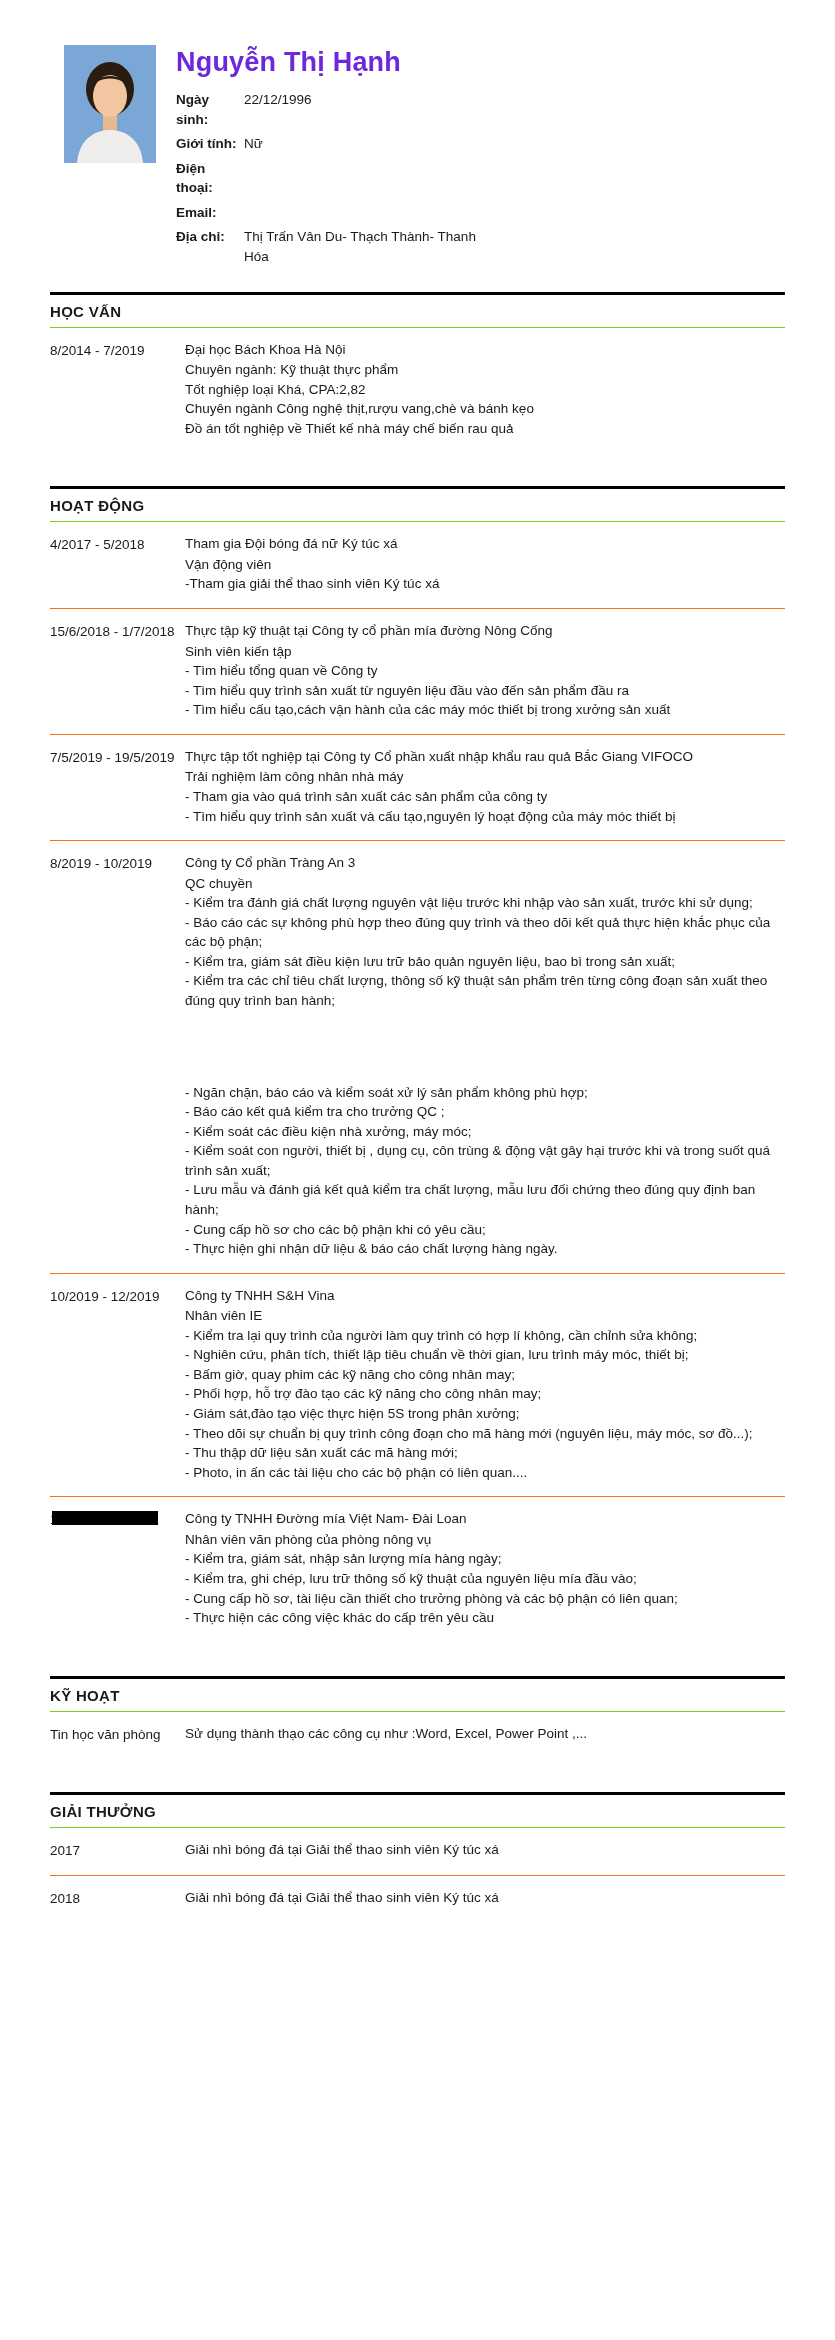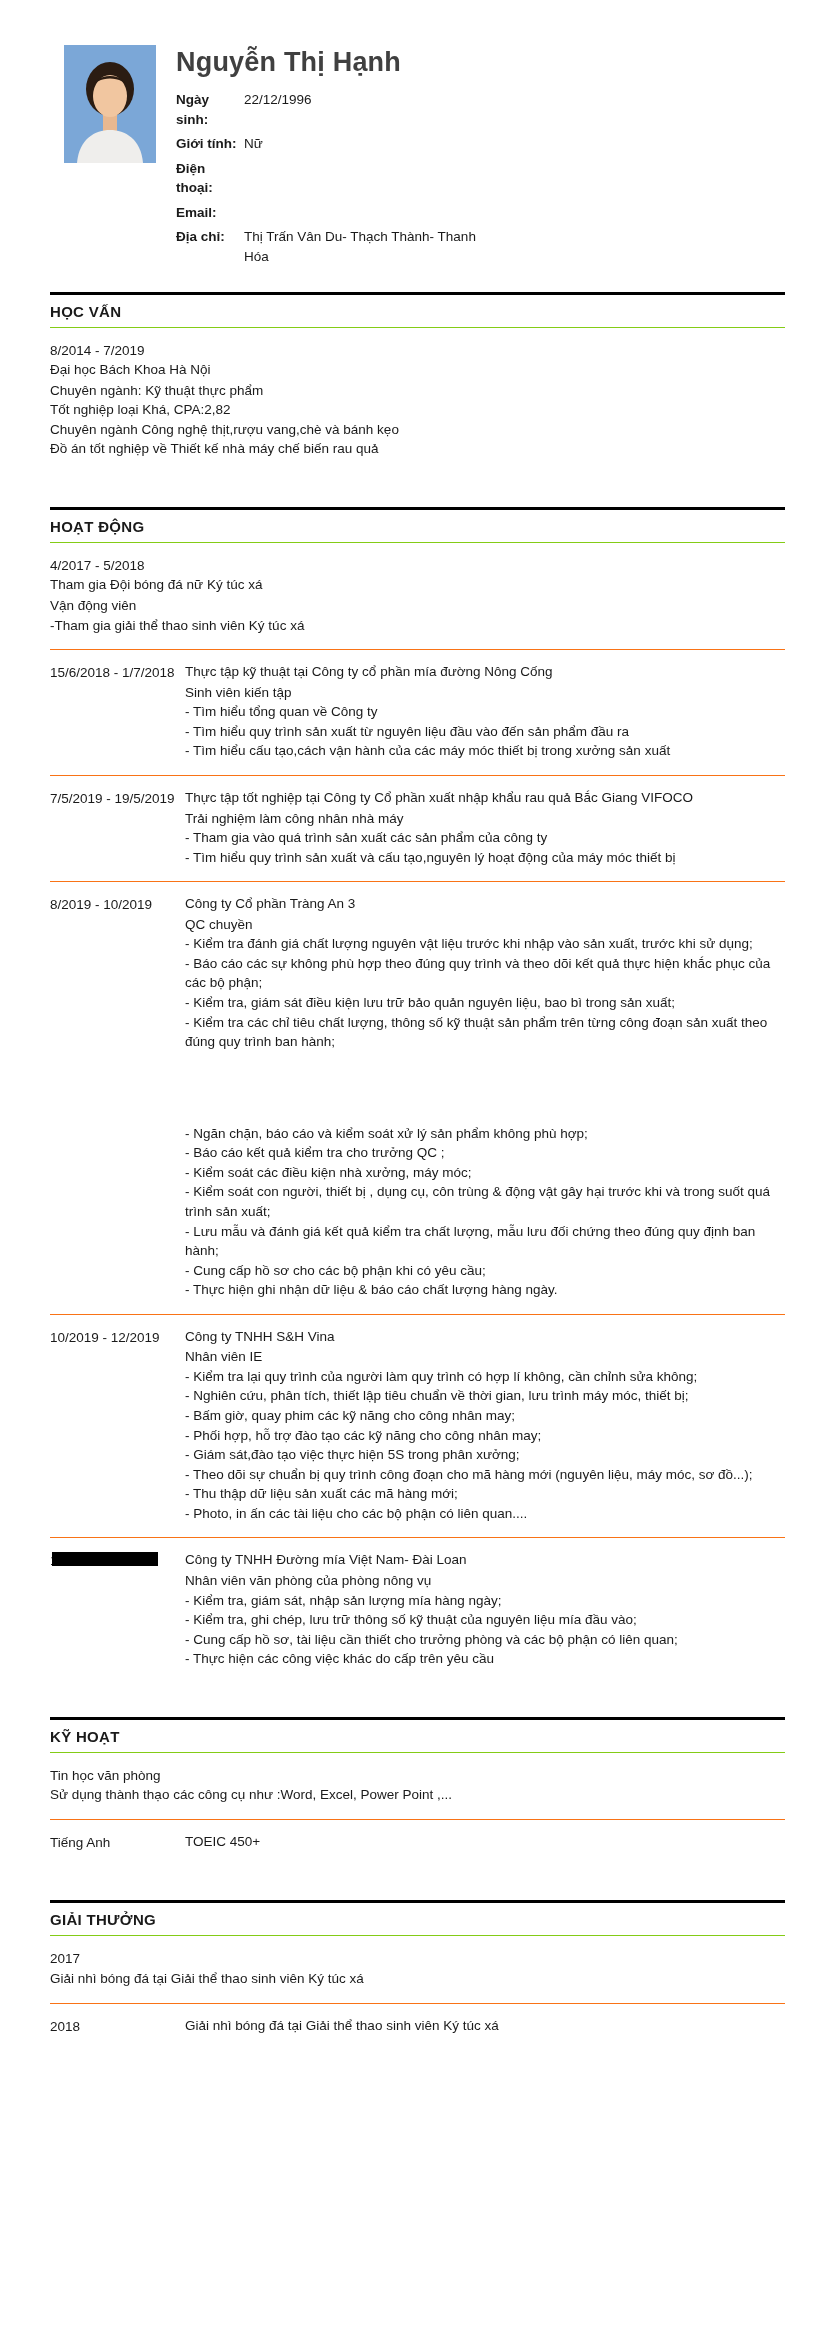--- a/index.html
+++ b/index.html
@@ -42,21 +42,21 @@
   .cv-section { margin-top: 34px; }
   #sections .cv-section:first-child { margin-top: 20px; }
   .section-head {
     border-top: 3px solid #000;
     border-bottom: 1px solid #84cc16;
     padding: 8px 0 7px 0;
   }
   .section-title { margin: 0; font-size: 15px; font-weight: bold; letter-spacing: 0.3px; }
 
   .entry { display: flex; padding: 12px 0 14px 0; border-top: 1px solid #f97316; }
-  .entries .entry:first-child { border-top: none; flex-direction: column; }
+  .entries .entry:first-child { border-top: none; }
   .entry-date { width: 135px; flex: 0 0 auto; font-size: 13.5px; line-height: 1.45; padding-top: 1px; }
   .entry-body { flex: 1; font-size: 13.5px; line-height: 1.45; }
   .entry-title { font-weight: normal; margin-bottom: 1px; }
   .entry-line { min-height: 19px; }
   .entry-line.spacer { height: 72px; }
 
   
   .entry-date.redacted { position: relative; }
   .entry-date.redacted::after {
     content: "";
@@ -76,21 +76,21 @@
       <svg viewBox="0 0 92 118" xmlns="http://www.w3.org/2000/svg">
         <rect width="92" height="118" fill="#7ba7d7"></rect>
         <ellipse cx="46" cy="44" rx="24" ry="27" fill="#2b1c12"></ellipse>
         <rect x="39" y="66" width="14" height="20" fill="#e8b econ890" style="fill:#e8b890"></rect>
         <ellipse cx="46" cy="51" rx="17" ry="21" fill="#f1c6a0"></ellipse>
         <path d="M29,44 C29,30 63,30 63,44 C63,36 56,31 46,31 C36,31 29,36 29,44 Z" fill="#2b1c12"></path>
         <path d="M13,118 C15,94 31,85 46,85 C61,85 77,94 79,118 Z" fill="#efeeec"></path>
       </svg>
     </div>
     <div class="info">
-      <h1 class="name" style="color: #404040;">Nguyễn Thị Hạnh</h1>
+      <h1 class="name" style="color: #6d28d9;">Nguyễn Thị Hạnh</h1>
       <div class="fields">
   <div class="field-row">
     <span class="field-label">Ngày sinh:</span>
     <span class="field-value">22/12/1996</span>
   </div>
 
   <div class="field-row">
     <span class="field-label">Giới tính:</span>
     <span class="field-value">Nữ</span>
   </div>
@@ -264,27 +264,20 @@
     <div class="entries">
   <div class="entry">
     <div class="entry-date">Tin học văn phòng</div>
     <div class="entry-body">
 
   <div class="entry-line">Sử dụng thành thạo các công cụ như :Word, Excel, Power Point ,...</div>
 </div>
   </div>
 
 
-  <div class="entry">
-    <div class="entry-date">Tiếng Anh</div>
-    <div class="entry-body">
-
-  <div class="entry-line">TOEIC 450+</div>
-</div>
-  </div>
 </div>
   </section>
 
   <section class="cv-section">
     <div class="section-head">
       <h2 class="section-title">GIẢI THƯỞNG</h2>
     </div>
     <div class="entries">
   <div class="entry">
     <div class="entry-date">2017</div>

